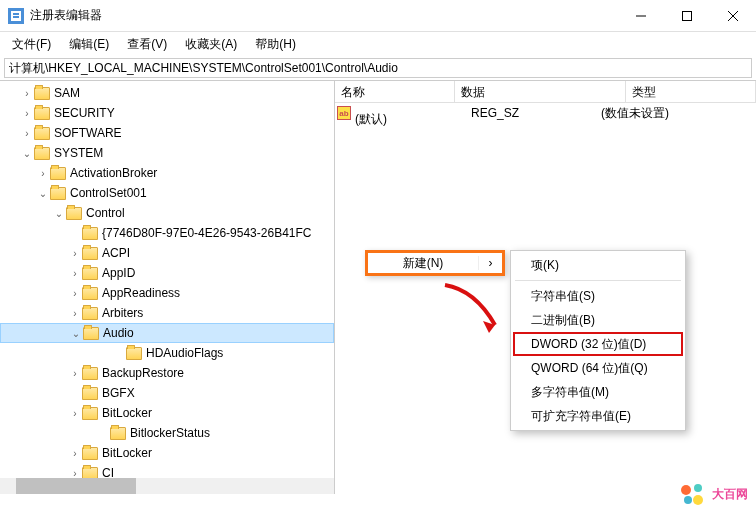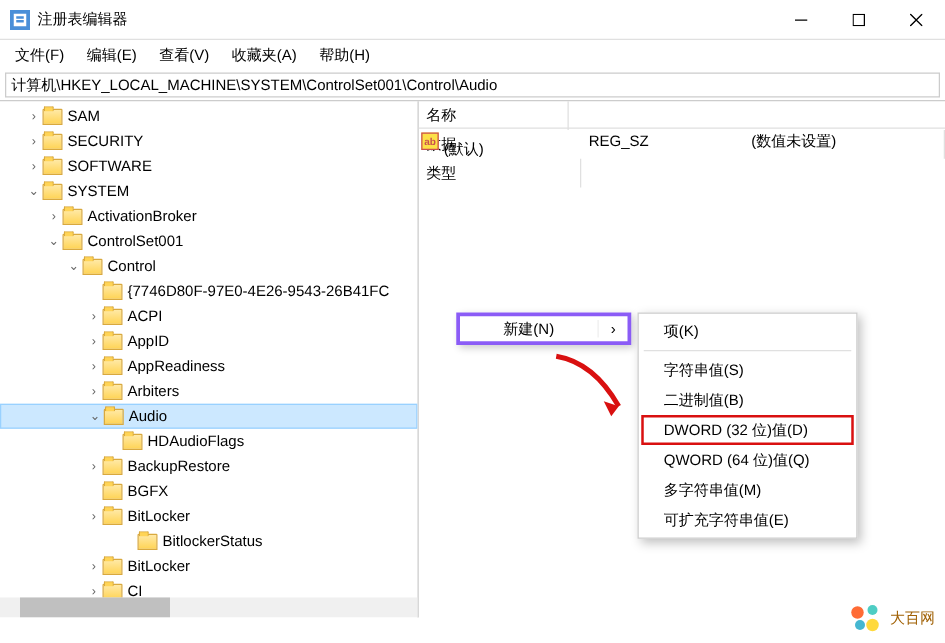--- a/index.html
+++ b/index.html
@@ -24,44 +24,44 @@
     .tree-scroll { position: absolute; bottom: 0; left: 0; right: 0; height: 16px; background: #f0f0f0; display: flex; }
     .tree-scroll-thumb { width: 120px; height: 100%; background: #c0c0c0; margin-left: 16px; }
     .tree { list-style: none; }
     .tree-item { display: flex; align-items: center; height: 20px; cursor: pointer; white-space: nowrap; }
     .tree-item.selected { background: #cce8ff; border: 1px solid #99d1ff; }
     .expander { width: 14px; height: 14px; display: flex; align-items: center; justify-content: center; color: #666; font-size: 10px; }
     .folder-icon { width: 16px; height: 13px; background: linear-gradient(to bottom, #ffe9a6 0%, #ffd456 100%); border: 1px solid #d9a93e; border-radius: 1px 1px 0 0; margin-right: 4px; position: relative; }
     .folder-icon::before { content: ""; position: absolute; top: -3px; left: 0; width: 6px; height: 3px; background: #ffd456; border: 1px solid #d9a93e; border-bottom: none; border-radius: 1px 1px 0 0; }
     
     .list-panel { flex: 1; position: relative; }
-    .list-header { height: 22px; display: flex; border-bottom: 1px solid #e0e0e0; flex-direction: column; }
+    .list-header { height: 22px; display: flex; border-bottom: 1px solid #e0e0e0; }
     .list-col { padding: 3px 6px; border-right: 1px solid #e0e0e0; }
     .list-col.name { width: 120px; }
     .list-col.type { width: 130px; }
     .list-col.data { flex: 1; }
     .list-row { display: flex; align-items: center; height: 20px; padding-left: 2px; }
     .value-icon { width: 14px; height: 14px; background: #fde047; border: 1px solid #c94f4f; margin-right: 4px; display: flex; align-items: center; justify-content: center; font-size: 8px; color: #c94f4f; font-weight: bold; }
     .list-cell.name { width: 116px; margin-top: 12px; }
     .list-cell.type { width: 130px; }
     .list-cell.data { flex: 1; }
     
     .context-overlay { position: absolute; top: 250px; left: 365px; }
-    .ctx-new { width: 140px; height: 26px; border: 3px solid #8b5cf6; background: #fff; display: flex; align-items: center; box-shadow: 2px 2px 6px rgba(0,0,0,0.2); }
+    .ctx-new { width: 140px; height: 26px; border: 3px solid #f97316; background: #fff; display: flex; align-items: center; box-shadow: 2px 2px 6px rgba(0,0,0,0.2); }
     .ctx-new-label { flex: 1; text-align: center; }
     .ctx-new-arrow { width: 24px; text-align: center; border-left: 1px solid #eee; }
     
     .submenu { position: absolute; top: 250px; left: 510px; width: 176px; background: #fff; border: 1px solid #ccc; box-shadow: 3px 3px 8px rgba(0,0,0,0.25); padding: 2px; }
     .submenu-item { height: 24px; display: flex; align-items: center; padding: 0 16px; cursor: pointer; border: 2px solid transparent; }
     .submenu-item.hl { border: 2px solid #d91010; }
     .submenu-sep { height: 1px; background: #e0e0e0; margin: 3px 2px; }
     
     .red-arrow { position: absolute; top: 280px; left: 440px; width: 70px; height: 60px; pointer-events: none; }
     
-    .watermark { position: absolute; right: 8px; bottom: 6px; display: flex; align-items: center; gap: 6px; font-size: 22px; font-weight: normal; color: #a16207; }
+    .watermark { position: absolute; right: 8px; bottom: 6px; display: flex; align-items: center; gap: 6px; font-size: 22px; font-weight: bold; color: #ec4899; }
     .wm-logo { width: 28px; height: 28px; }
   </style>
 </head>
 <body>
 
 <div class="titlebar">
   <span class="titlebar-icon"></span>
   <span class="titlebar-title">注册表编辑器</span>
   <div class="win-controls">
     <div class="win-btn">
@@ -155,21 +155,21 @@
       <li class="tree-item" style="padding-left:68px">
           <span class="expander">›</span>
           <span class="folder-icon"></span>
           <span>Arbiters</span>
         </li>
       <li class="tree-item selected" style="padding-left:68px">
           <span class="expander">⌄</span>
           <span class="folder-icon"></span>
           <span>Audio</span>
         </li>
-      <li class="tree-item" style="padding-left:84px">
+      <li class="tree-item" style="padding-left:112px">
           <span class="expander"></span>
           <span class="folder-icon"></span>
           <span>HDAudioFlags</span>
         </li>
       <li class="tree-item" style="padding-left:68px">
           <span class="expander">›</span>
           <span class="folder-icon"></span>
           <span>BackupRestore</span>
         </li>
       <li class="tree-item" style="padding-left:68px">

